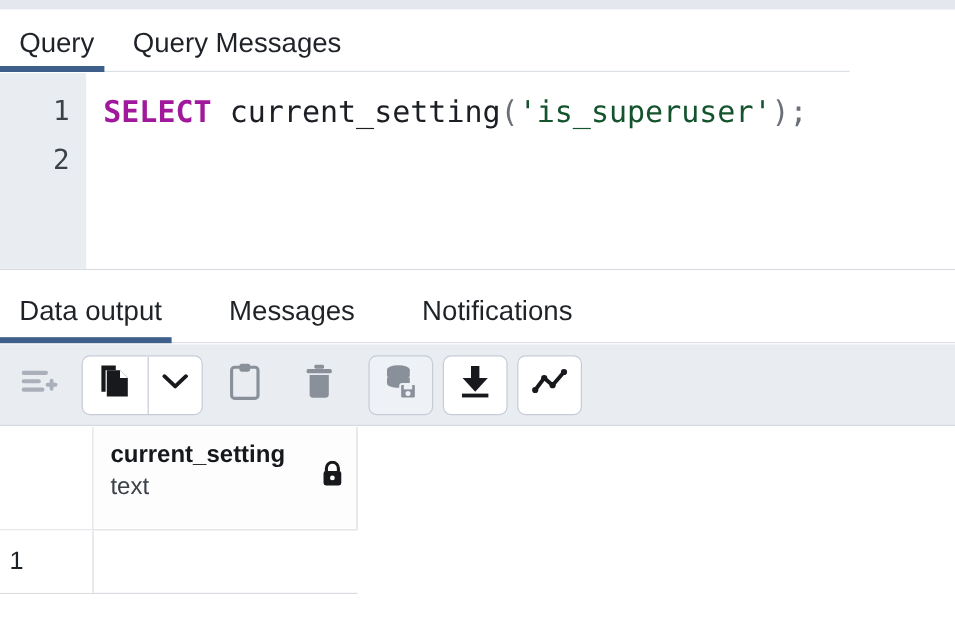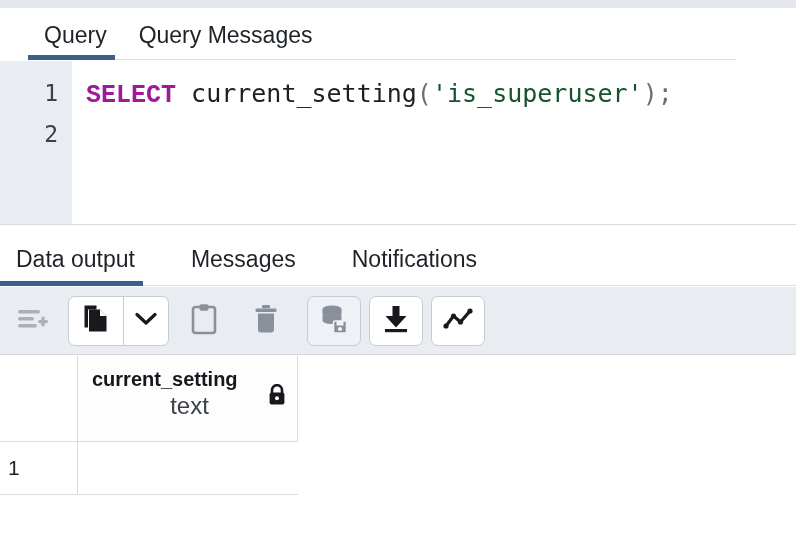--- a/index.html
+++ b/index.html
@@ -30,21 +30,20 @@
   }
 
   
   .tabbar {
     position: absolute;
     left: 0; top: 8px;
     width: 708px; height: 52px;
     background: #ffffff;
     border-bottom: 1px solid #dcdfe4;
     box-sizing: border-box;
-    margin-left: 28px;
   }
   .tabs {
     display: flex;
     align-items: flex-end;
     height: 100%;
     padding-left: 8px;
     box-sizing: border-box;
   }
   .tab {
     position: relative;
@@ -101,21 +100,21 @@
     background: #ffffff;
   }
   .code-line {
     font-family: "DejaVu Sans Mono", monospace;
     font-size: 25px;
     height: 41px;
     line-height: 41px;
     white-space: pre;
     letter-spacing: 0px;
   }
-  .kw      { color: #a0189b; font-weight: bold; font-family: Liberation Mono, monospace; }
+  .kw      { color: #a0189b; font-weight: bold; }
   .fn      { color: #1b1f24; }
   .punc    { color: #6b7078; }
   .str     { color: #14532d; }
 
   
   .outbar {
     position: absolute;
     left: 0; top: 226px;
     width: 796px; height: 60px;
     background: #ffffff;
@@ -198,24 +197,23 @@
     border-right: 1px solid #d8dbe0;
     background: #fdfdfd;
   }
   .hc-name {
     font-size: 20px;
     font-weight: bold;
     color: #15181c;
     line-height: 26px;
   }
   .hc-type {
-    font-size: 24px;
+    font-size: 20px;
     color: #3c4148;
     line-height: 28px;
-    text-align: center;
   }
   .lock-icon {
     position: absolute;
     right: 10px;
     top: 28px;
     width: 20px; height: 22px;
   }
   .grid-row {
     display: flex;
     border-bottom: 1px solid #d8dbe0;

